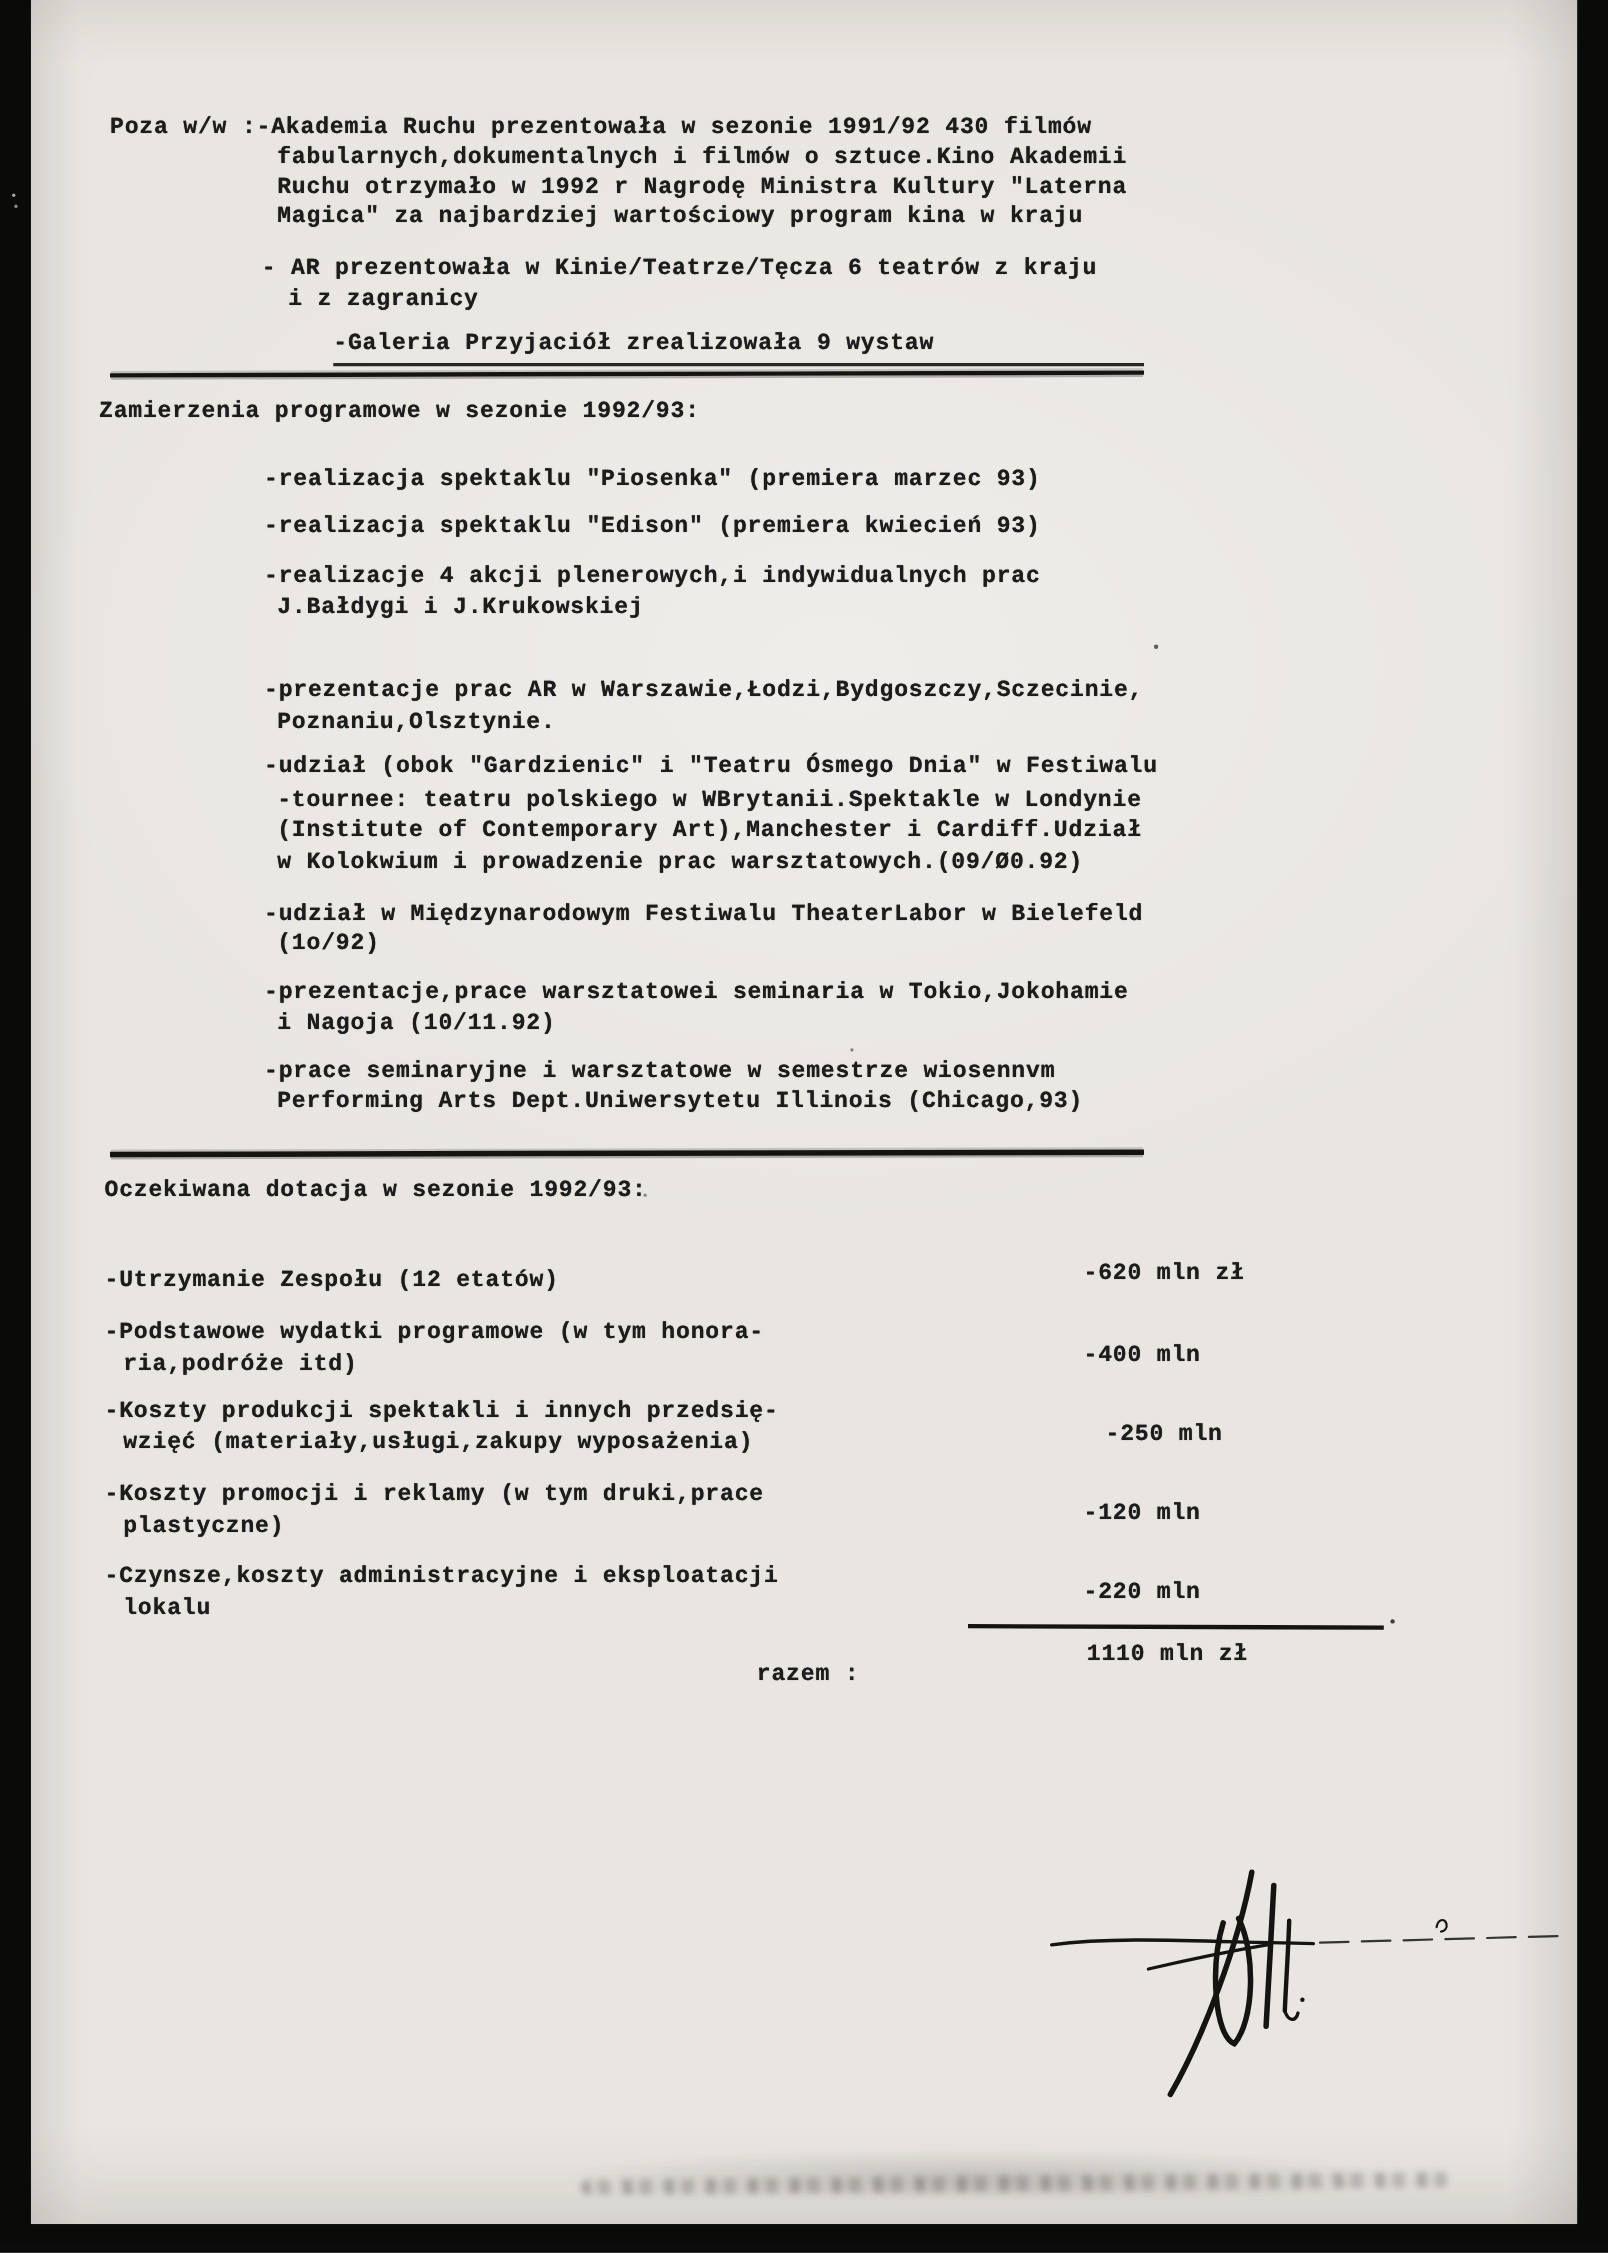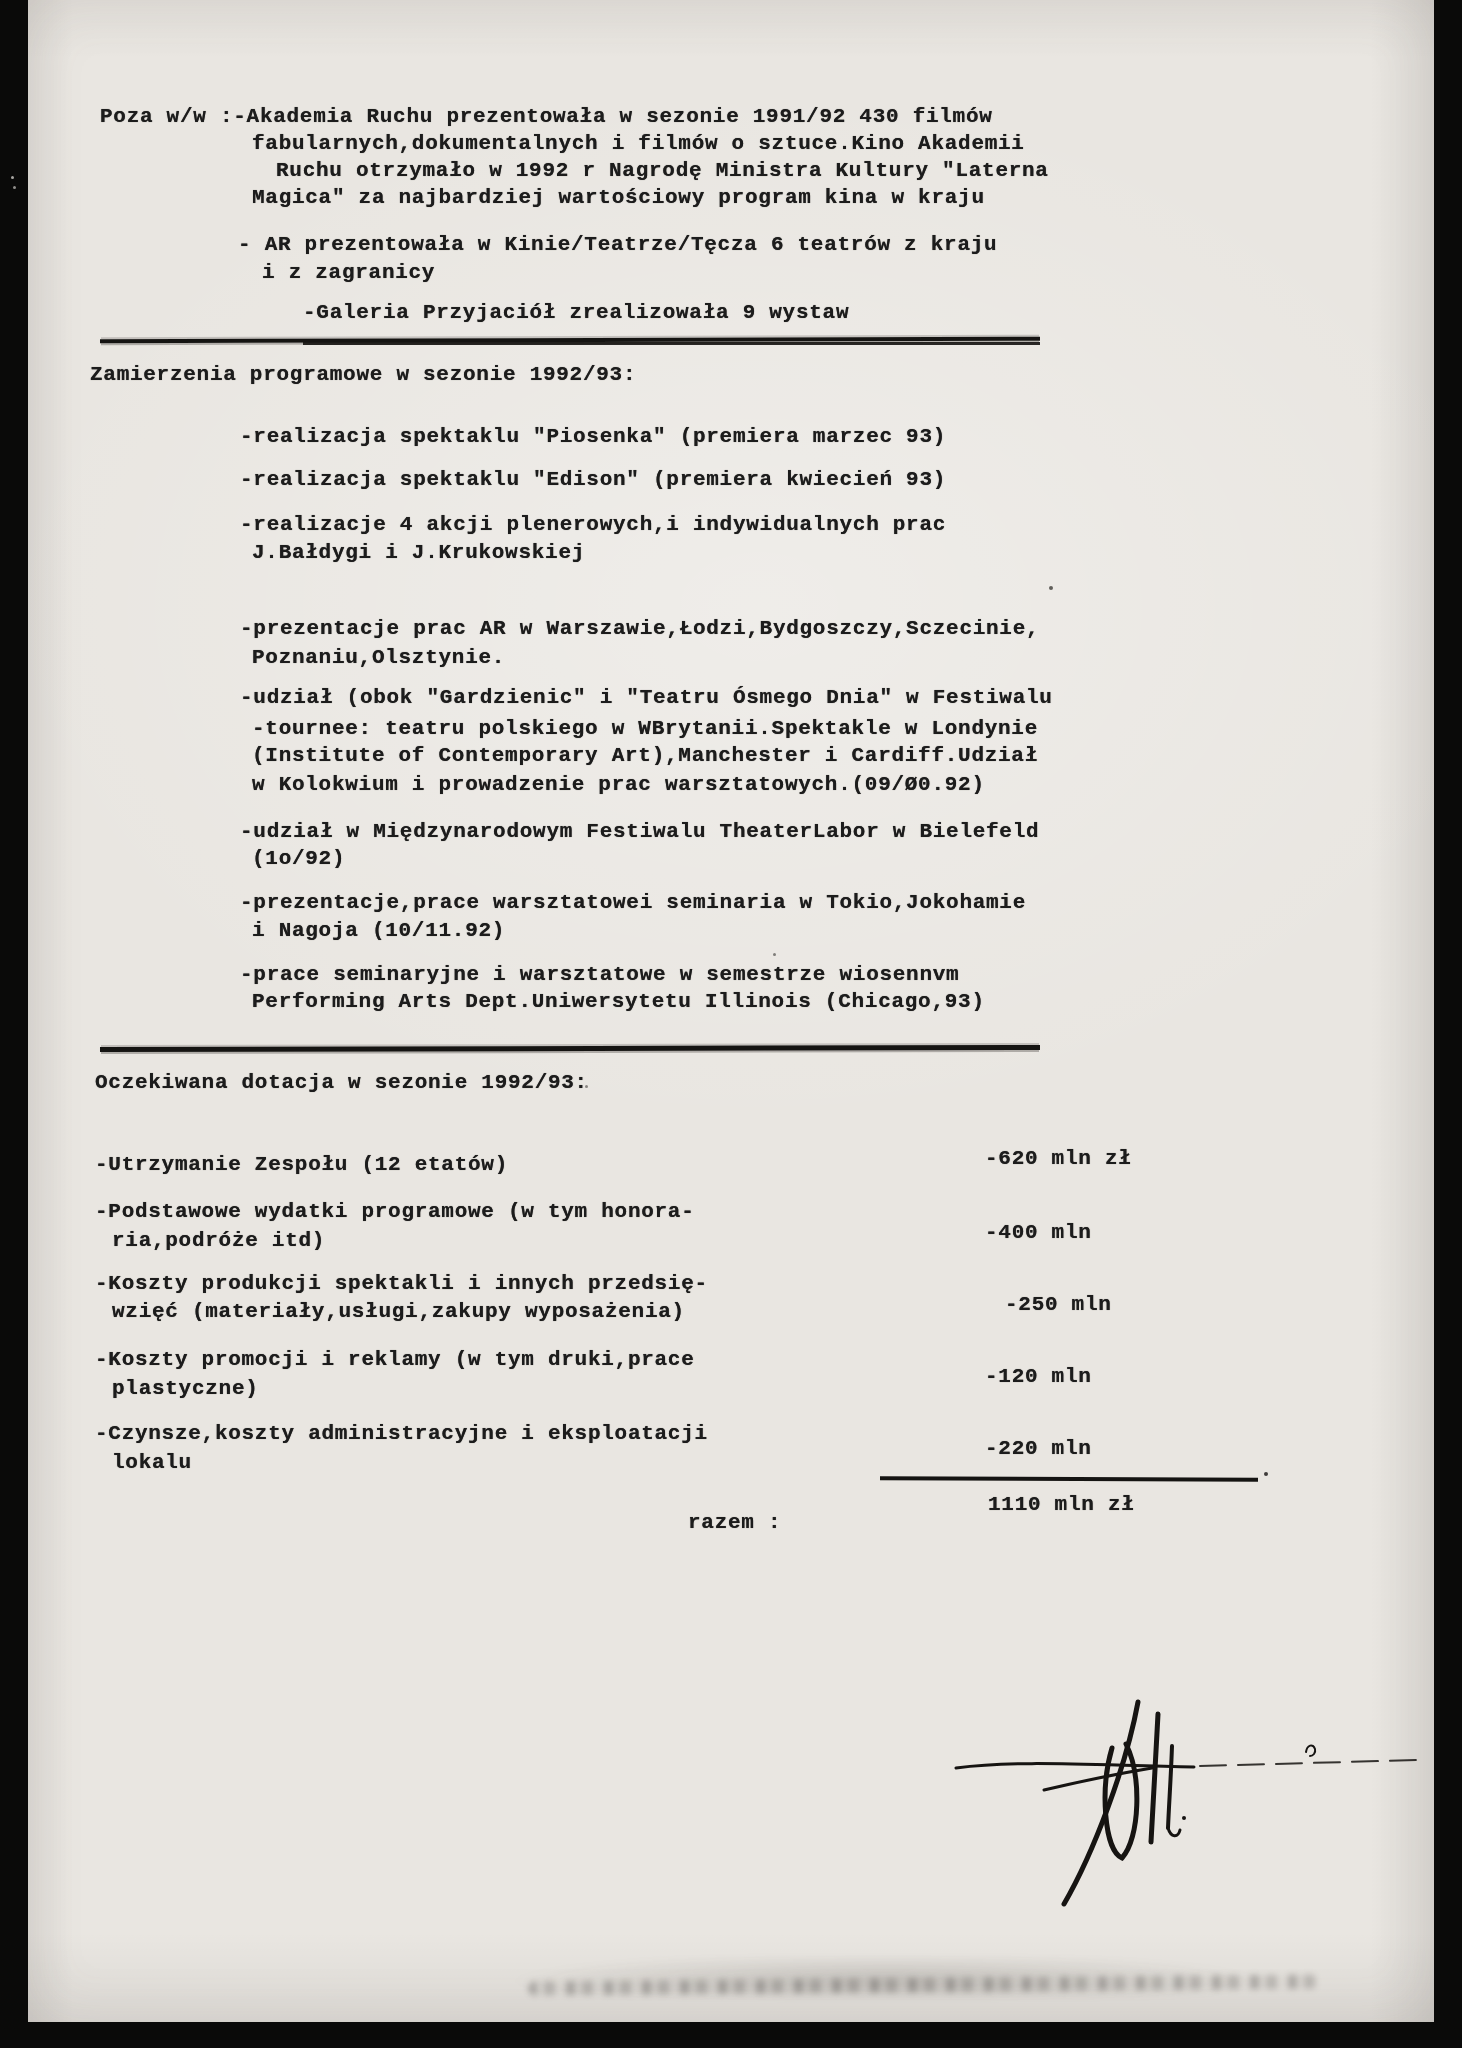--- a/index.html
+++ b/index.html
@@ -17,42 +17,42 @@
       linear-gradient(to left, rgba(0,0,0,.07), transparent 64px),
       linear-gradient(to top, rgba(0,0,0,.06), transparent 90px),
       linear-gradient(to bottom, rgba(0,0,0,.03), transparent 60px),
       var(--paper);
     box-shadow: inset 0 0 60px rgba(120,110,95,.12);
   }
   .ln{position:absolute;white-space:pre;
       font:700 21px/26px "Liberation Mono","DejaVu Sans Mono",monospace;
       letter-spacing:.72px;color:var(--ink);
       text-shadow:0 0 .7px rgba(25,22,20,.85);}
-  .underlined{border-bottom:3px solid rgba(20,18,16,.9);padding-bottom:16px;width:737px;}
+  .underlined{border-bottom:3px solid rgba(20,18,16,.9);padding-bottom:4px;width:737px;}
   .rule{position:absolute;background:#151412;}
   .rule.fuzzy{box-shadow:0 3px 0 -1px rgba(20,18,16,.28), 0 -3px 0 -1px rgba(20,18,16,.18);}
   .speck{position:absolute;border-radius:50%;}
   .smudge-a{position:absolute;left:500px;top:1978px;width:790px;height:14px;border-radius:8px;
       background:repeating-linear-gradient(88deg, rgba(35,32,30,.5) 0 9px, rgba(35,32,30,.08) 9px 16px,
                  rgba(35,32,30,.38) 16px 27px, rgba(35,32,30,.04) 27px 38px);
       filter:blur(3px);opacity:.55;transform:rotate(-.5deg);}
   .smudge-b{position:absolute;left:430px;top:1958px;width:860px;height:38px;
       background:radial-gradient(60% 100% at 50% 60%, rgba(60,55,50,.22), transparent 75%);
       filter:blur(4px);opacity:.85;}
   .sig{position:absolute;left:920px;top:1692px;}
 </style>
 </head>
 <body>
 
 <div class="scan">
   <div class="paper">
 
     <div class="ln" style="left:72px;top:104px;"><span>Poza w/w :</span><span>-Akademia Ruchu prezentowała w sezonie 1991/92 430 filmów</span></div>
     <div class="ln" style="left:224px;top:131px;">fabularnych,dokumentalnych i filmów o sztuce.Kino Akademii</div>
-    <div class="ln" style="left:224px;top:158px;margin-left:24px;">Ruchu otrzymało w 1992 r Nagrodę Ministra Kultury "Laterna</div>
+    <div class="ln" style="left:224px;top:158px;">Ruchu otrzymało w 1992 r Nagrodę Ministra Kultury "Laterna</div>
     <div class="ln" style="left:224px;top:185px;">Magica" za najbardziej wartościowy program kina w kraju</div>
 
     <div class="ln" style="left:210px;top:232px;">- AR prezentowała w Kinie/Teatrze/Tęcza 6 teatrów z kraju</div>
     <div class="ln" style="left:234px;top:260px;">i z zagranicy</div>
 
     <div class="ln underlined" style="left:275px;top:300px;">-Galeria Przyjaciół zrealizowała 9 wystaw</div>
     <div class="rule fuzzy" style="left:72px;top:338px;width:940px;height:4px;transform:rotate(-.15deg);"></div>
 
     <div class="ln" style="left:62px;top:362px;">Zamierzenia programowe w sezonie 1992/93:</div>
 

